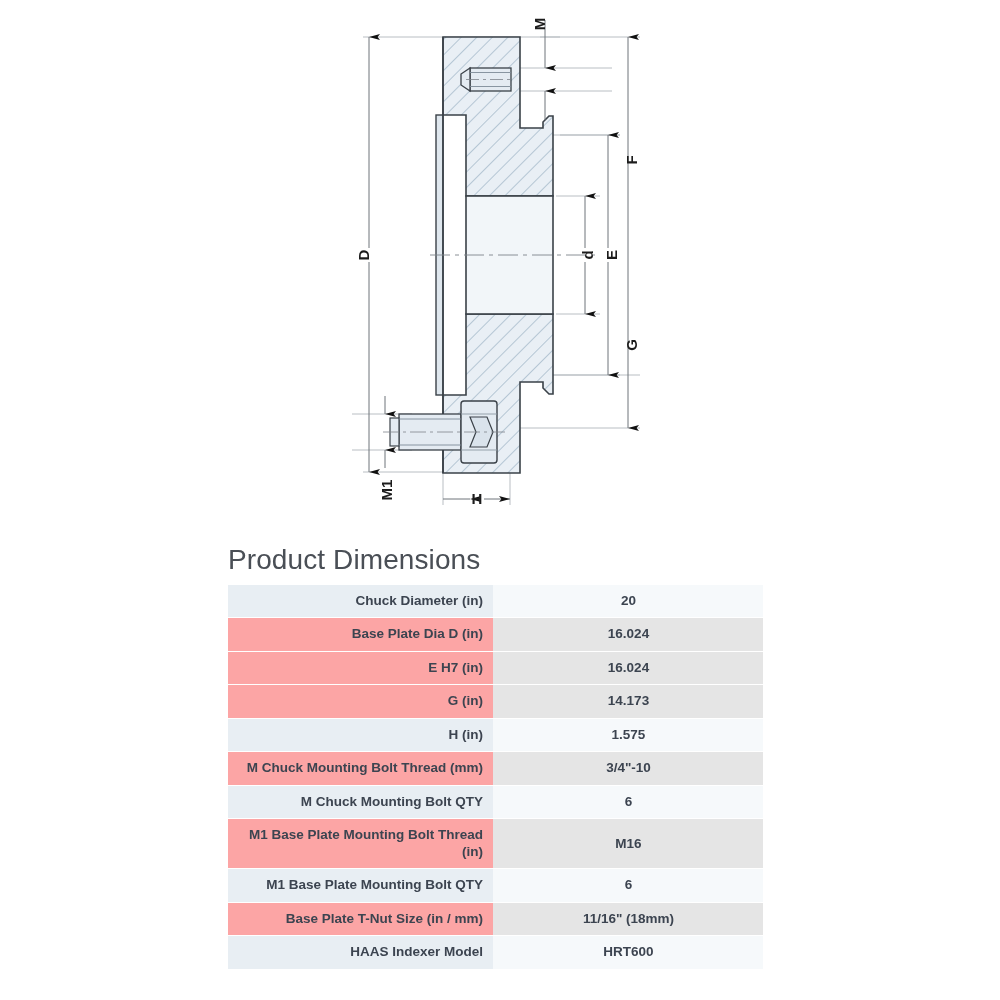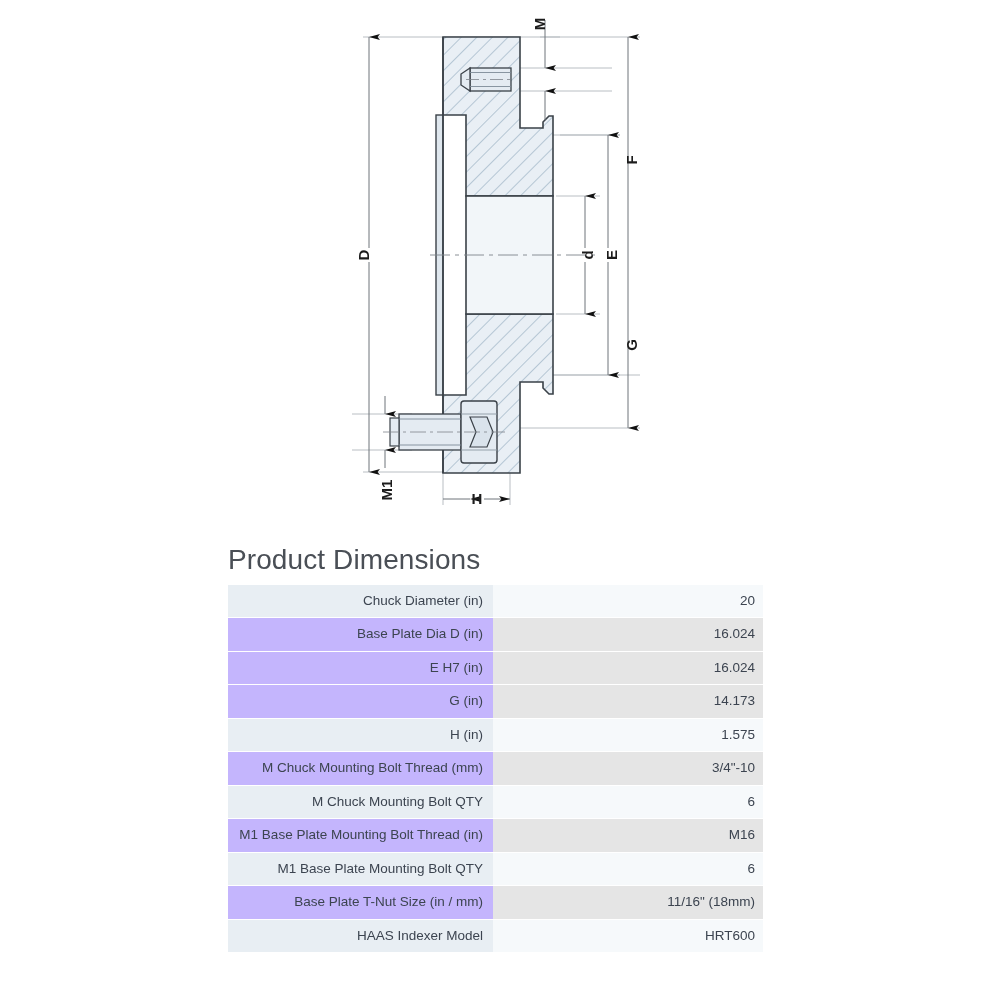--- a/index.html
+++ b/index.html
@@ -58,32 +58,33 @@
   #dimensions-table col.c-value { width: 270px; }
 
   #dimensions-table td {
     padding: 0;
     vertical-align: middle;
     font-size: 13.5px;
     color: #3c4450;
     line-height: 1.22;
     border-top: 1px solid #ffffff;
     border-bottom: 1px solid #ffffff;
+    font-weight: bold;
   }
   #dimensions-table td.cell-label {
     text-align: right;
     padding: 8px 10px 8px 8px;
     background: #e8eef3;
   }
   #dimensions-table td.cell-value {
-    text-align: right;
+    text-align: center;
     padding: 8px 8px 8px 9px;
     background: #f6f9fb;
   }
-  #dimensions-table tr.alt td.cell-label { background: #c4b5fd; }
+  #dimensions-table tr.alt td.cell-label { background: #fca5a5; }
   #dimensions-table tr.alt td.cell-value { background: #e5e5e5; }
 
   .dim-text {
     font-size: 15px;
     font-weight: 700;
     fill: #1c1c1c;
     font-family: "Liberation Sans", sans-serif;
   }
 </style>
 </head>

